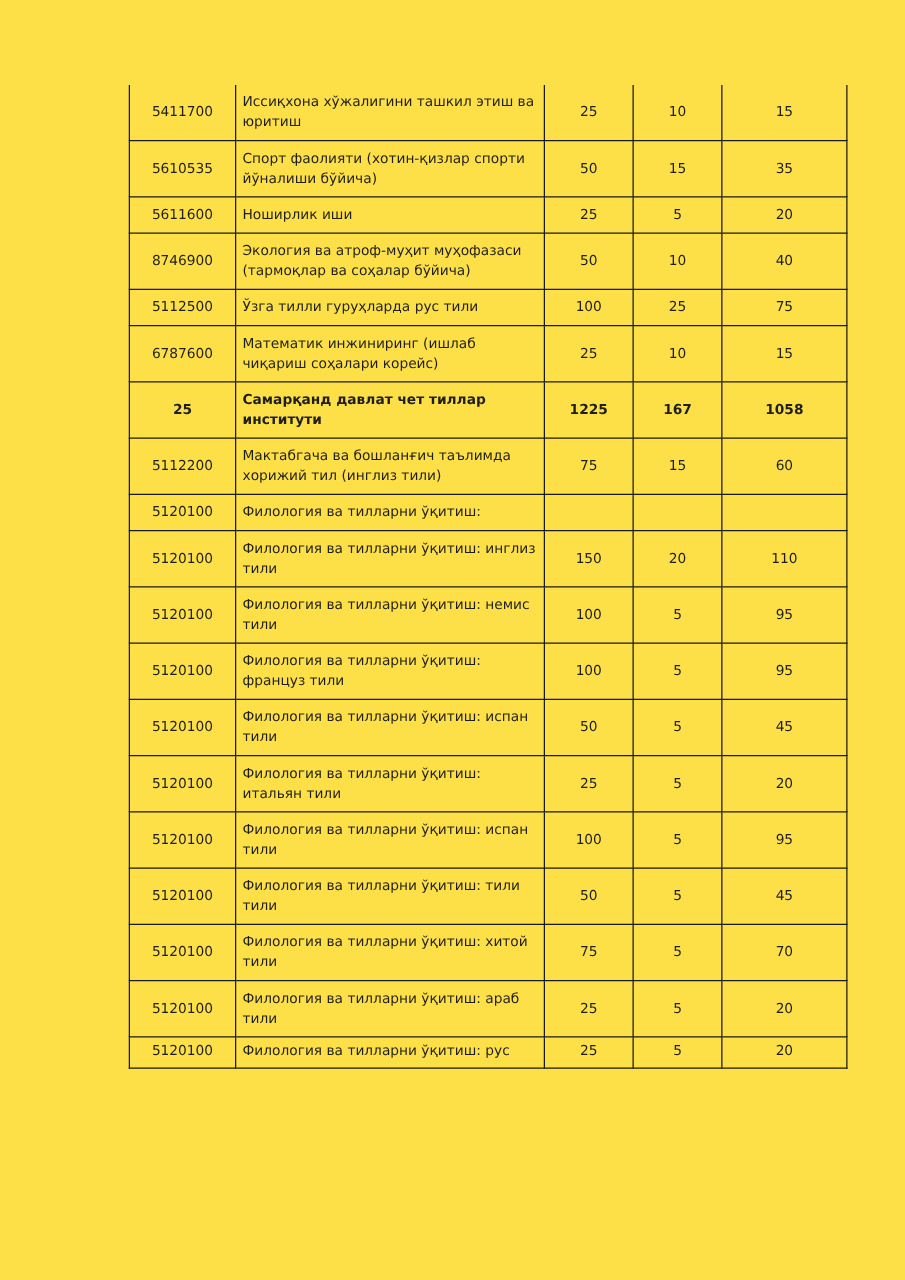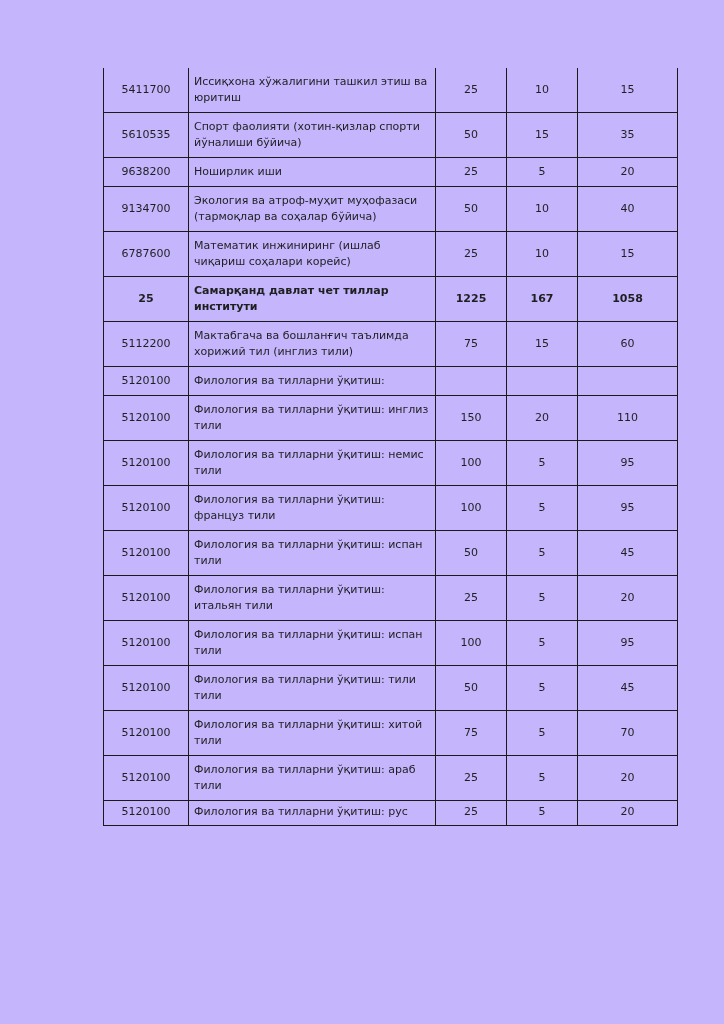--- a/index.html
+++ b/index.html
@@ -10,21 +10,21 @@
     width: 724px;
     height: 1024px;
     background: #ffffff;
     position: relative;
     overflow: hidden;
     font-family: "DejaVu Sans", "Liberation Sans", sans-serif;
   }
   .page {
     position: absolute;
     inset: 0;
-    background: #c4b5fd;
+    background: #fde047;
   }
   table.doc-table {
     position: absolute;
     left: 103px;
     top: 68px;
     width: 574px;
     border-collapse: collapse;
     table-layout: fixed;
   }
   table.doc-table td {
@@ -67,32 +67,39 @@
           <td class="c-num">15</td>
         </tr>
         <tr>
           <td class="c-code">5610535</td>
           <td class="c-name">Спорт фаолияти (хотин-қизлар спорти йўналиши бўйича)</td>
           <td class="c-num">50</td>
           <td class="c-num">15</td>
           <td class="c-num">35</td>
         </tr>
         <tr>
-          <td class="c-code">9638200</td>
+          <td class="c-code">5611600</td>
           <td class="c-name">Ноширлик иши</td>
           <td class="c-num">25</td>
           <td class="c-num">5</td>
           <td class="c-num">20</td>
         </tr>
         <tr>
-          <td class="c-code">9134700</td>
+          <td class="c-code">8746900</td>
           <td class="c-name">Экология ва атроф-муҳит муҳофазаси (тармоқлар ва соҳалар бўйича)</td>
           <td class="c-num">50</td>
           <td class="c-num">10</td>
           <td class="c-num">40</td>
+        </tr>
+        <tr>
+          <td class="c-code">5112500</td>
+          <td class="c-name">Ўзга тилли гуруҳларда рус тили</td>
+          <td class="c-num">100</td>
+          <td class="c-num">25</td>
+          <td class="c-num">75</td>
         </tr>
         <tr>
           <td class="c-code">6787600</td>
           <td class="c-name">Математик инжиниринг (ишлаб чиқариш соҳалари корейс)</td>
           <td class="c-num">25</td>
           <td class="c-num">10</td>
           <td class="c-num">15</td>
         </tr>
         <tr class="bold">
           <td class="c-code">25</td>

